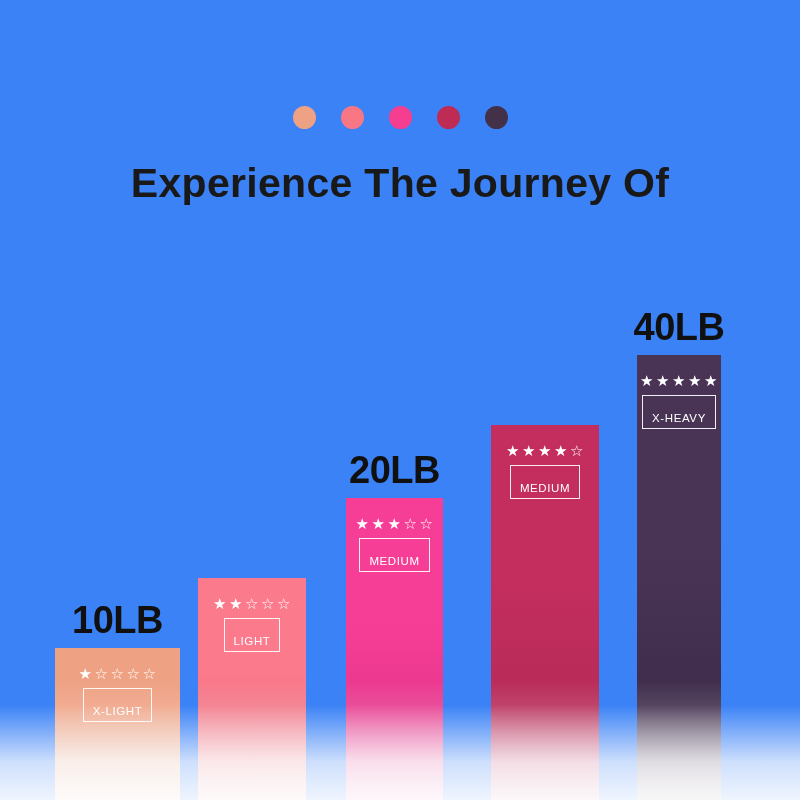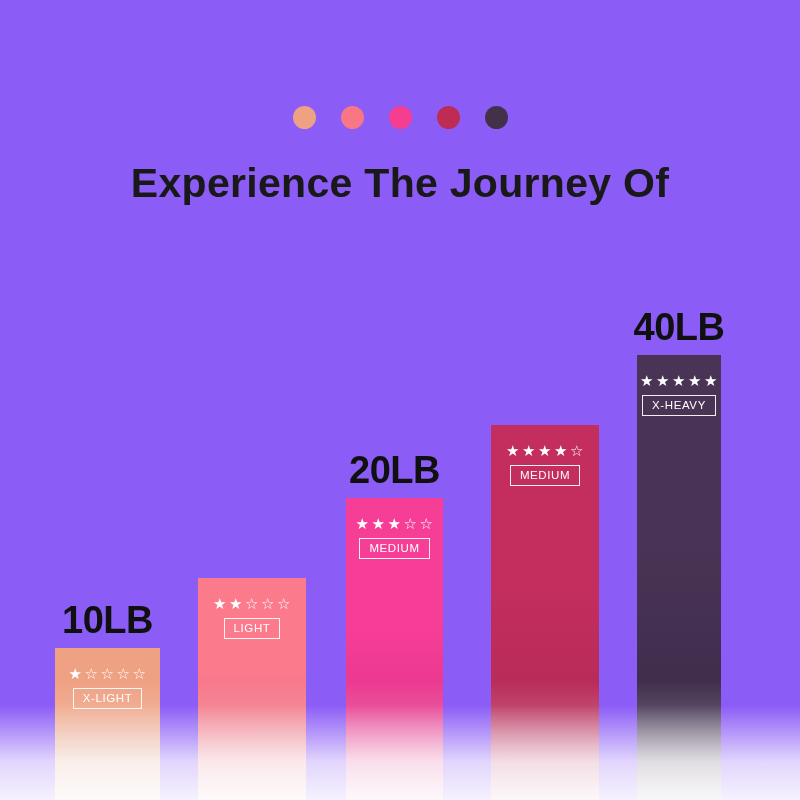--- a/index.html
+++ b/index.html
@@ -10,21 +10,21 @@
     width: 800px;
     height: 800px;
     background: #ffffff;
     font-family: "Liberation Sans", sans-serif;
     overflow: hidden;
   }
   #stage {
     position: relative;
     width: 800px;
     height: 800px;
-    background: #8b5cf6;
+    background: #3b82f6;
     overflow: hidden;
   }
 
   
   #dot-row {
     position: absolute;
     top: 106px;
     left: 0;
     width: 800px;
     display: flex;
@@ -110,21 +110,21 @@
     line-height: 1;
     color: #ffffff;
     letter-spacing: 0.5px;
   }
   .star { display: inline-block; }
   .badge {
     border: 1.6px solid rgba(255,255,255,0.92);
     color: #ffffff;
     font-size: 11.5px;
     letter-spacing: 0.6px;
-    padding: 3px 9px 3px 9px;
+    padding: 16px 9px 3px 9px;
     line-height: 1.1;
     white-space: nowrap;
     font-family: "Liberation Sans", sans-serif;
   }
   
   #bottom-veil {
     position: absolute;
     left: 0; right: 0; bottom: 0;
     height: 95px;
     background: linear-gradient(to bottom, rgba(255,255,255,0) 0%, rgba(255,255,255,0.75) 60%, rgba(255,255,255,0.92) 100%);
@@ -142,21 +142,21 @@
       <span class="dot" style="background: rgb(246, 62, 145);"></span>
       <span class="dot" style="background: rgb(190, 43, 85);"></span>
       <span class="dot" style="background: rgb(67, 48, 73);"></span>
     </div>
 
   <div id="heading">
     <span class="line">Experience The Journey Of</span>
   </div>
 
   <div id="chart">
-      <div class="bar-group" style="left: 55px; width: 105px; height: 212px;">
+      <div class="bar-group" style="left: 55px; width: 125px; height: 212px;">
         <div class="bar-label" style="bottom: 158px;">10LB</div>
         <div class="bar" style="height: 152px; background: linear-gradient(rgb(239, 161, 131) 0%, rgb(239, 161, 131) 42%, rgb(207, 138, 110) 100%);">
           <div class="bar-content">
             <div class="stars">
               <span class="star">★</span>
               <span class="star">☆</span>
               <span class="star">☆</span>
               <span class="star">☆</span>
               <span class="star">☆</span>
             </div>

